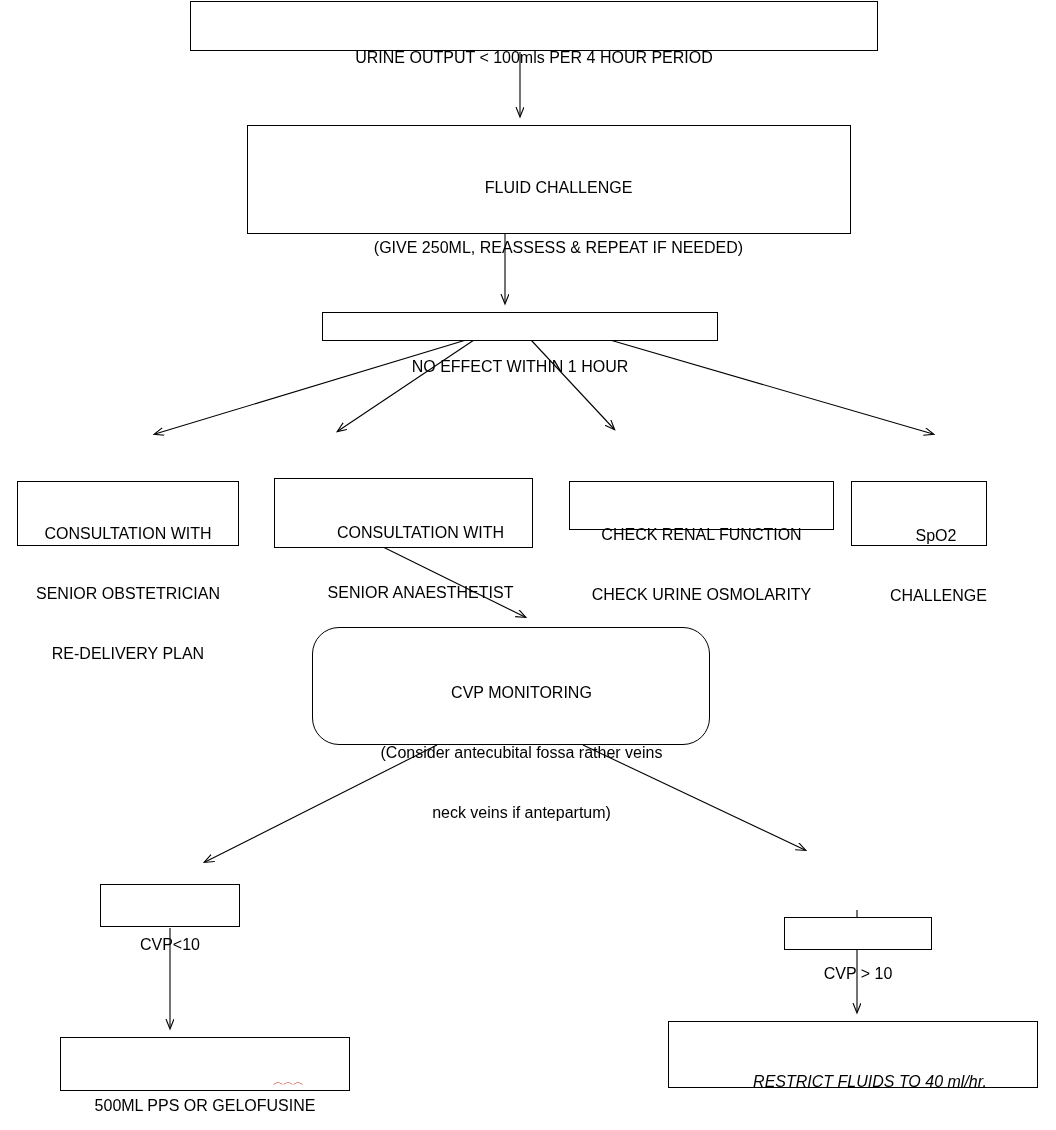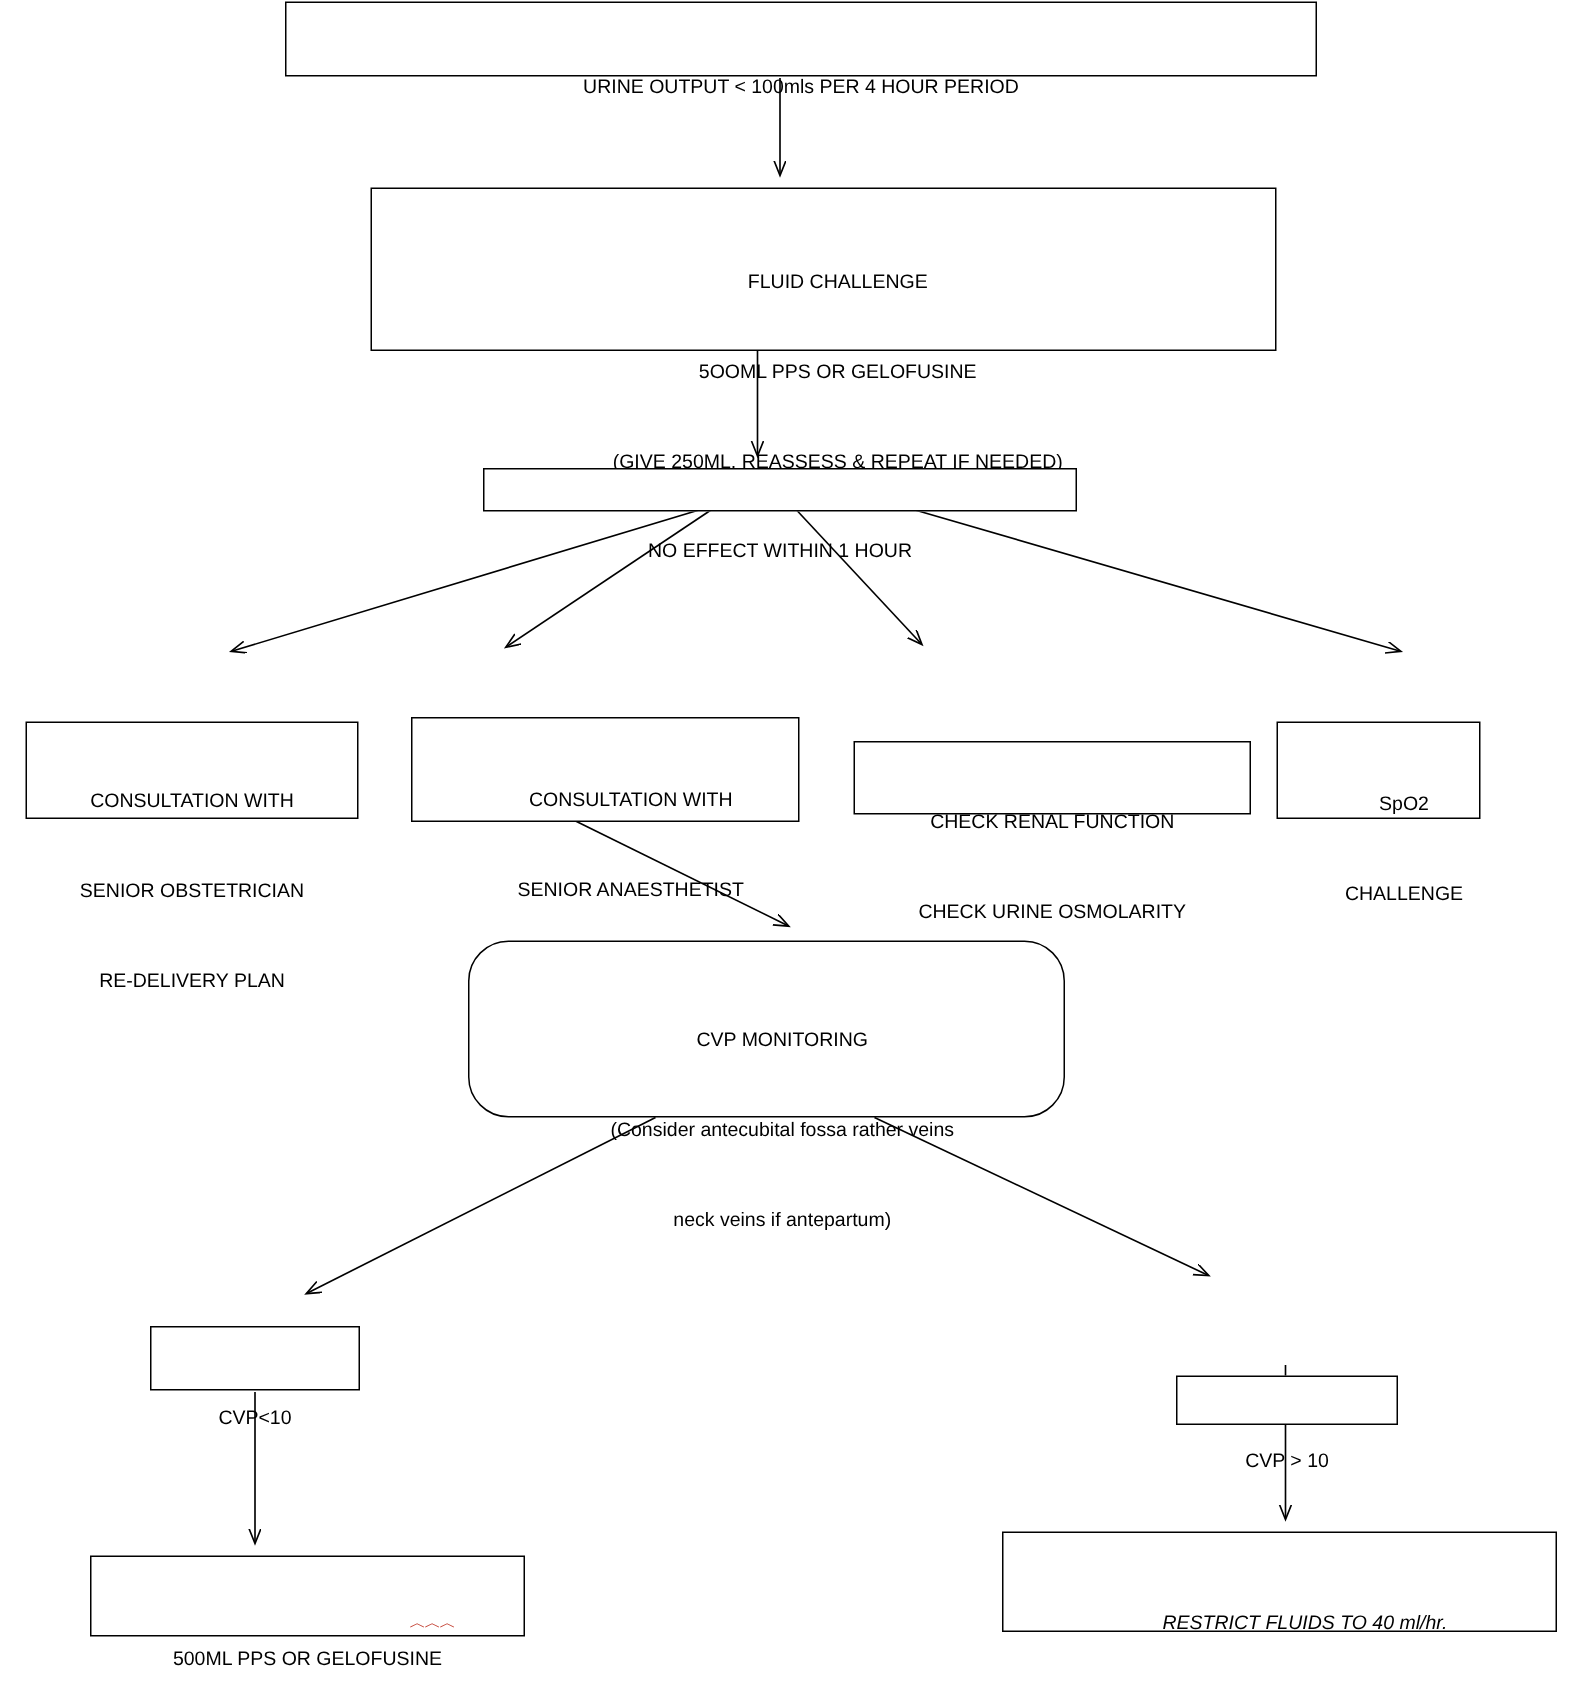--- a/index.html
+++ b/index.html
@@ -13,21 +13,21 @@
     height: 1130px;
     background: #ffffff;
     font-family: "Liberation Sans", sans-serif;
     overflow: hidden;
   }
   .node {
     position: absolute;
     box-sizing: border-box;
     border: 1px solid #000000;
     background: #ffffff;
-    font-size: 13px;
+    font-size: 16px;
     line-height: 20px;
     color: #000000;
     white-space: pre;
   }
   .node .txt {
     display: block;
     white-space: pre;
   }
   .pad-l { padding: 4px 6px; }
   .center { text-align: center; }
@@ -80,41 +80,40 @@
 
     <line x1="857" y1="910" x2="857" y2="1012" stroke="#000000" stroke-width="1.1" marker-end="url(#ah)"></line>
   </svg>
 
   <div class="node center" style="left:190px; top:1px; width:688px; height:50px; padding-top:6px;">
     <span class="txt">URINE OUTPUT &lt; 100mls PER 4 HOUR PERIOD</span>
   </div>
 
   <div class="node left pad-l" style="left:247px; top:125px; width:604px; height:109px; padding-top:12px; padding-left:25px;">
     <span class="txt">FLUID CHALLENGE</span>
-    <span class="txt">5OOML PPS OR GELOFUSINE</span>
     <span class="txt">(GIVE 250ML, REASSESS &amp; REPEAT IF NEEDED)</span>
   </div>
 
   <div class="node center" style="left:322px; top:312px; width:396px; height:29px; padding-top:4px;">
     <span class="txt">NO EFFECT WITHIN 1 HOUR</span>
   </div>
 
   <div class="node left" style="left:17px; top:481px; width:222px; height:65px; padding:2px 4px;">
     <span class="txt">CONSULTATION WITH</span>
     <span class="txt">SENIOR OBSTETRICIAN</span>
     <span class="txt">RE-DELIVERY PLAN</span>
   </div>
 
   <div class="node left" style="left:274px; top:478px; width:259px; height:70px; padding:4px 4px 4px 38px;">
     <span class="txt">CONSULTATION WITH</span>
     <span class="txt">SENIOR ANAESTHETIST</span>
     <span class="txt">RE-MONITORING</span>
   </div>
 
-  <div class="node left" style="left:569px; top:481px; width:265px; height:49px; padding:3px 4px;margin-top:13px;">
+  <div class="node left" style="left:569px; top:481px; width:265px; height:49px; padding:3px 4px;">
     <span class="txt">CHECK RENAL FUNCTION</span>
     <span class="txt">CHECK URINE OSMOLARITY</span>
   </div>
 
   <div class="node left" style="left:851px; top:481px; width:136px; height:65px; padding:4px 4px 4px 38px;">
     <span class="txt">SpO2</span>
     <span class="txt">CHALLENGE</span>
   </div>
 
   <div class="node left" style="left:312px; top:627px; width:398px; height:118px; padding:15px 4px 4px 25px;border-radius:27px;">

